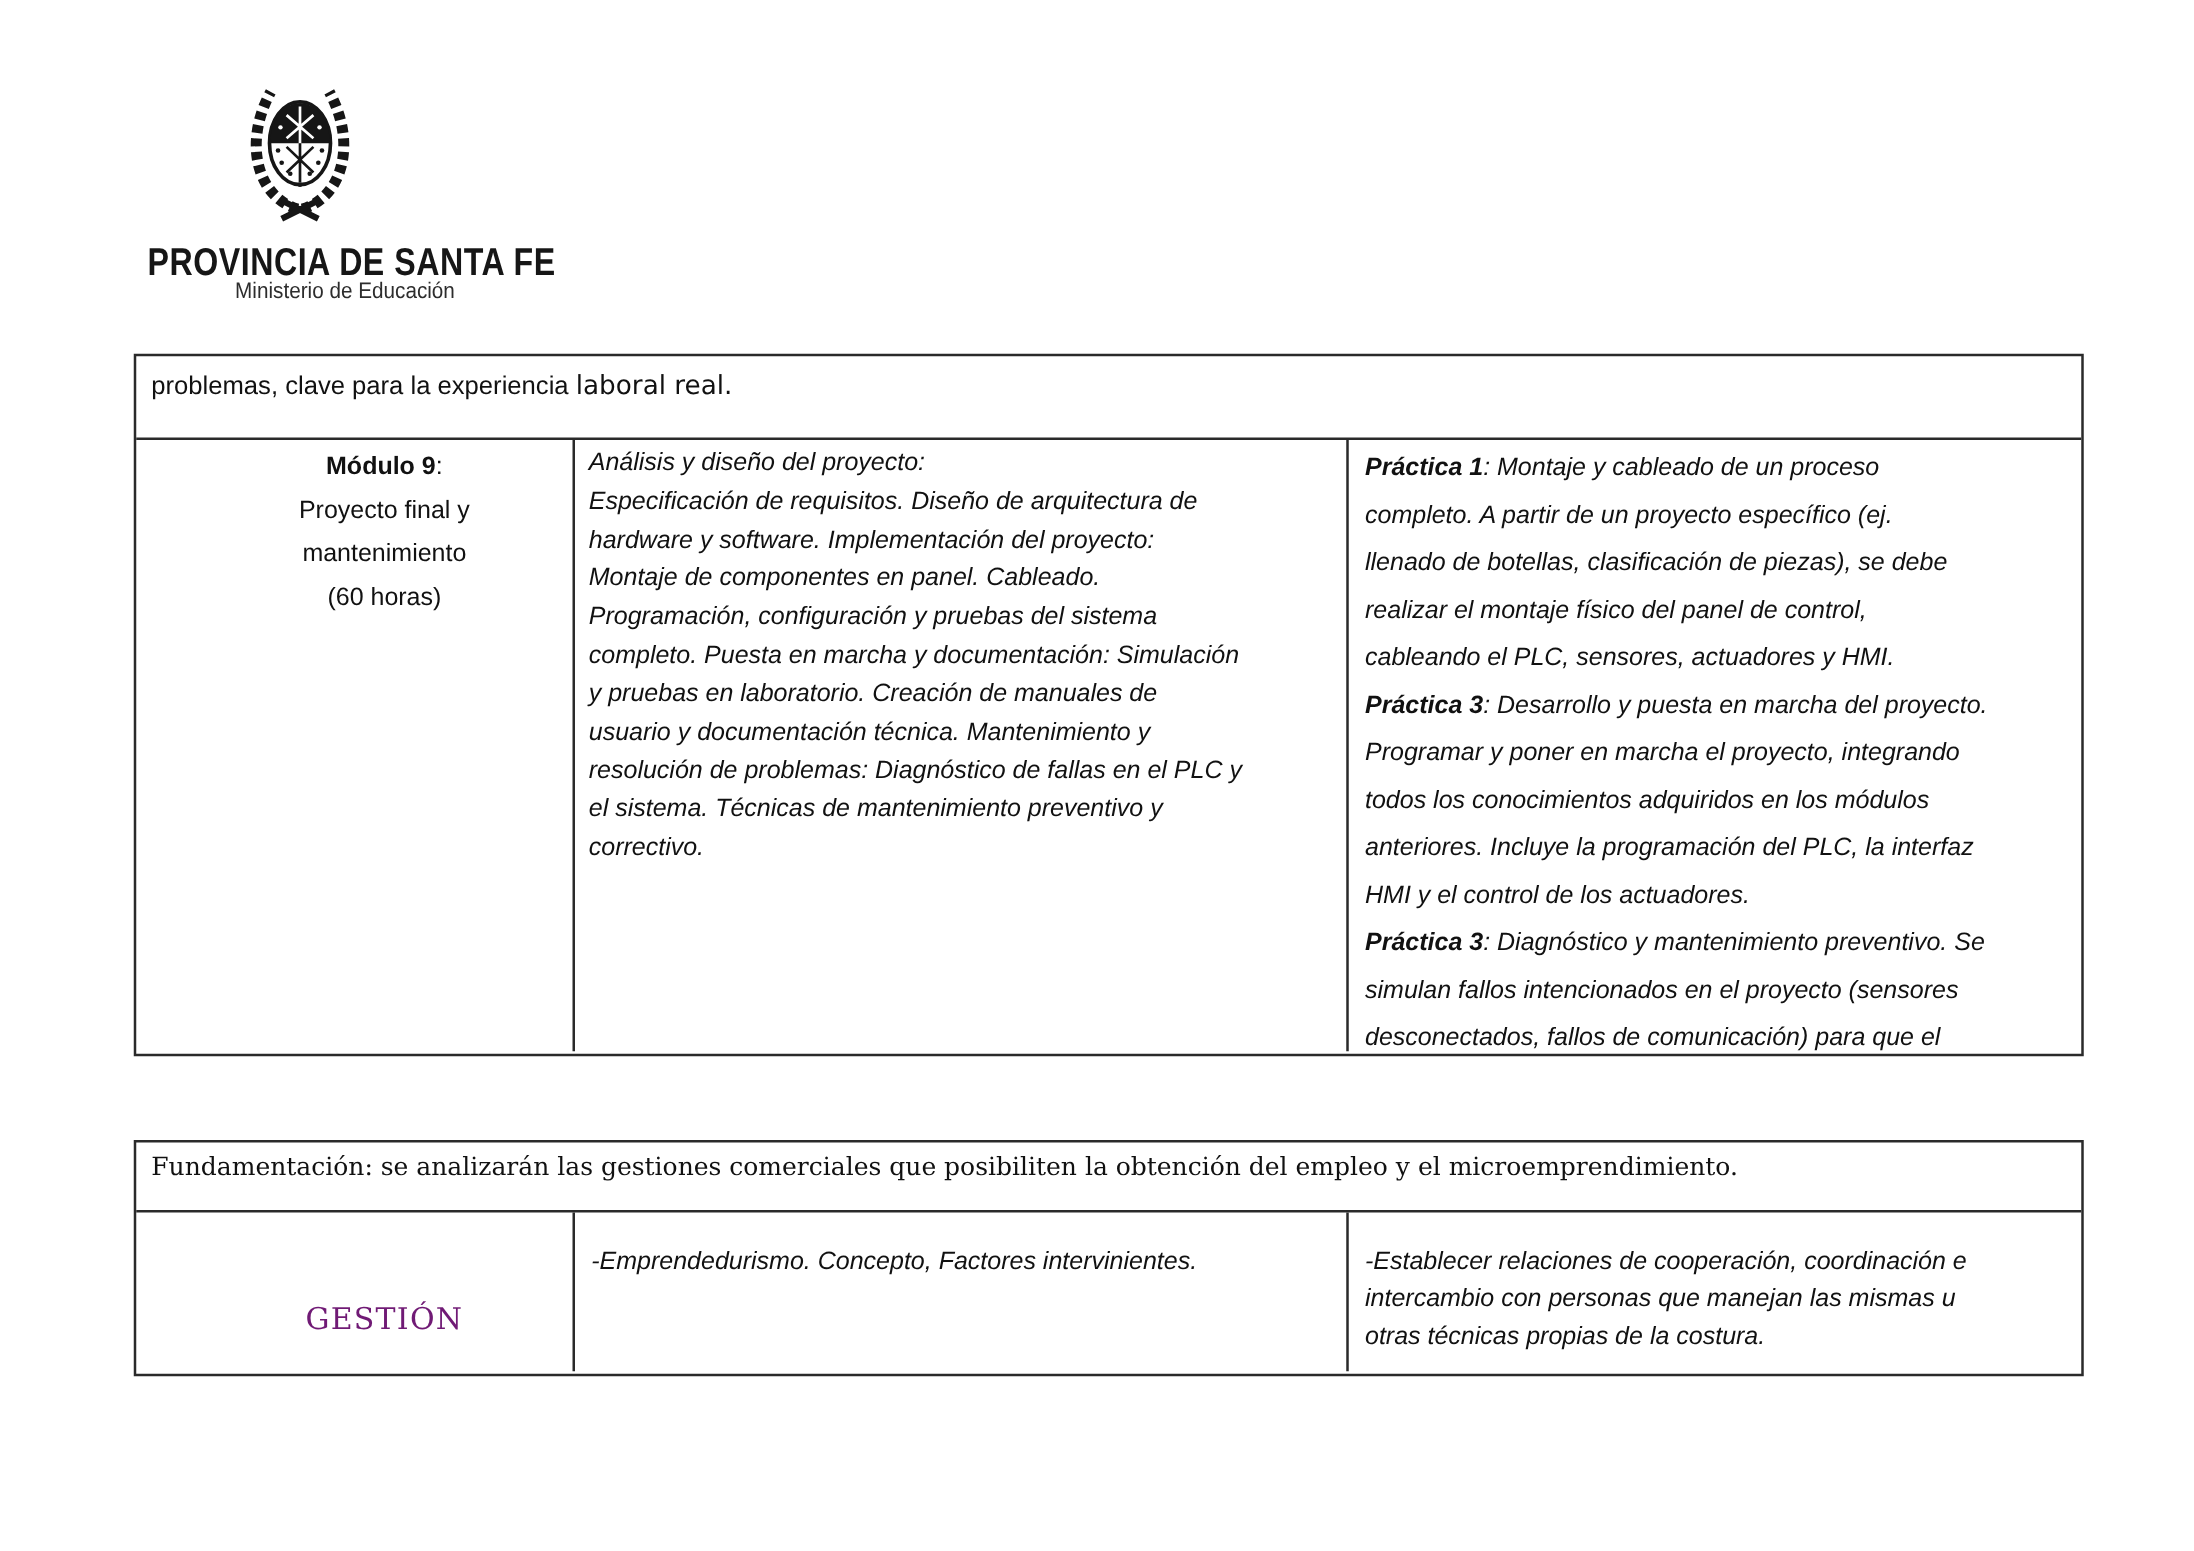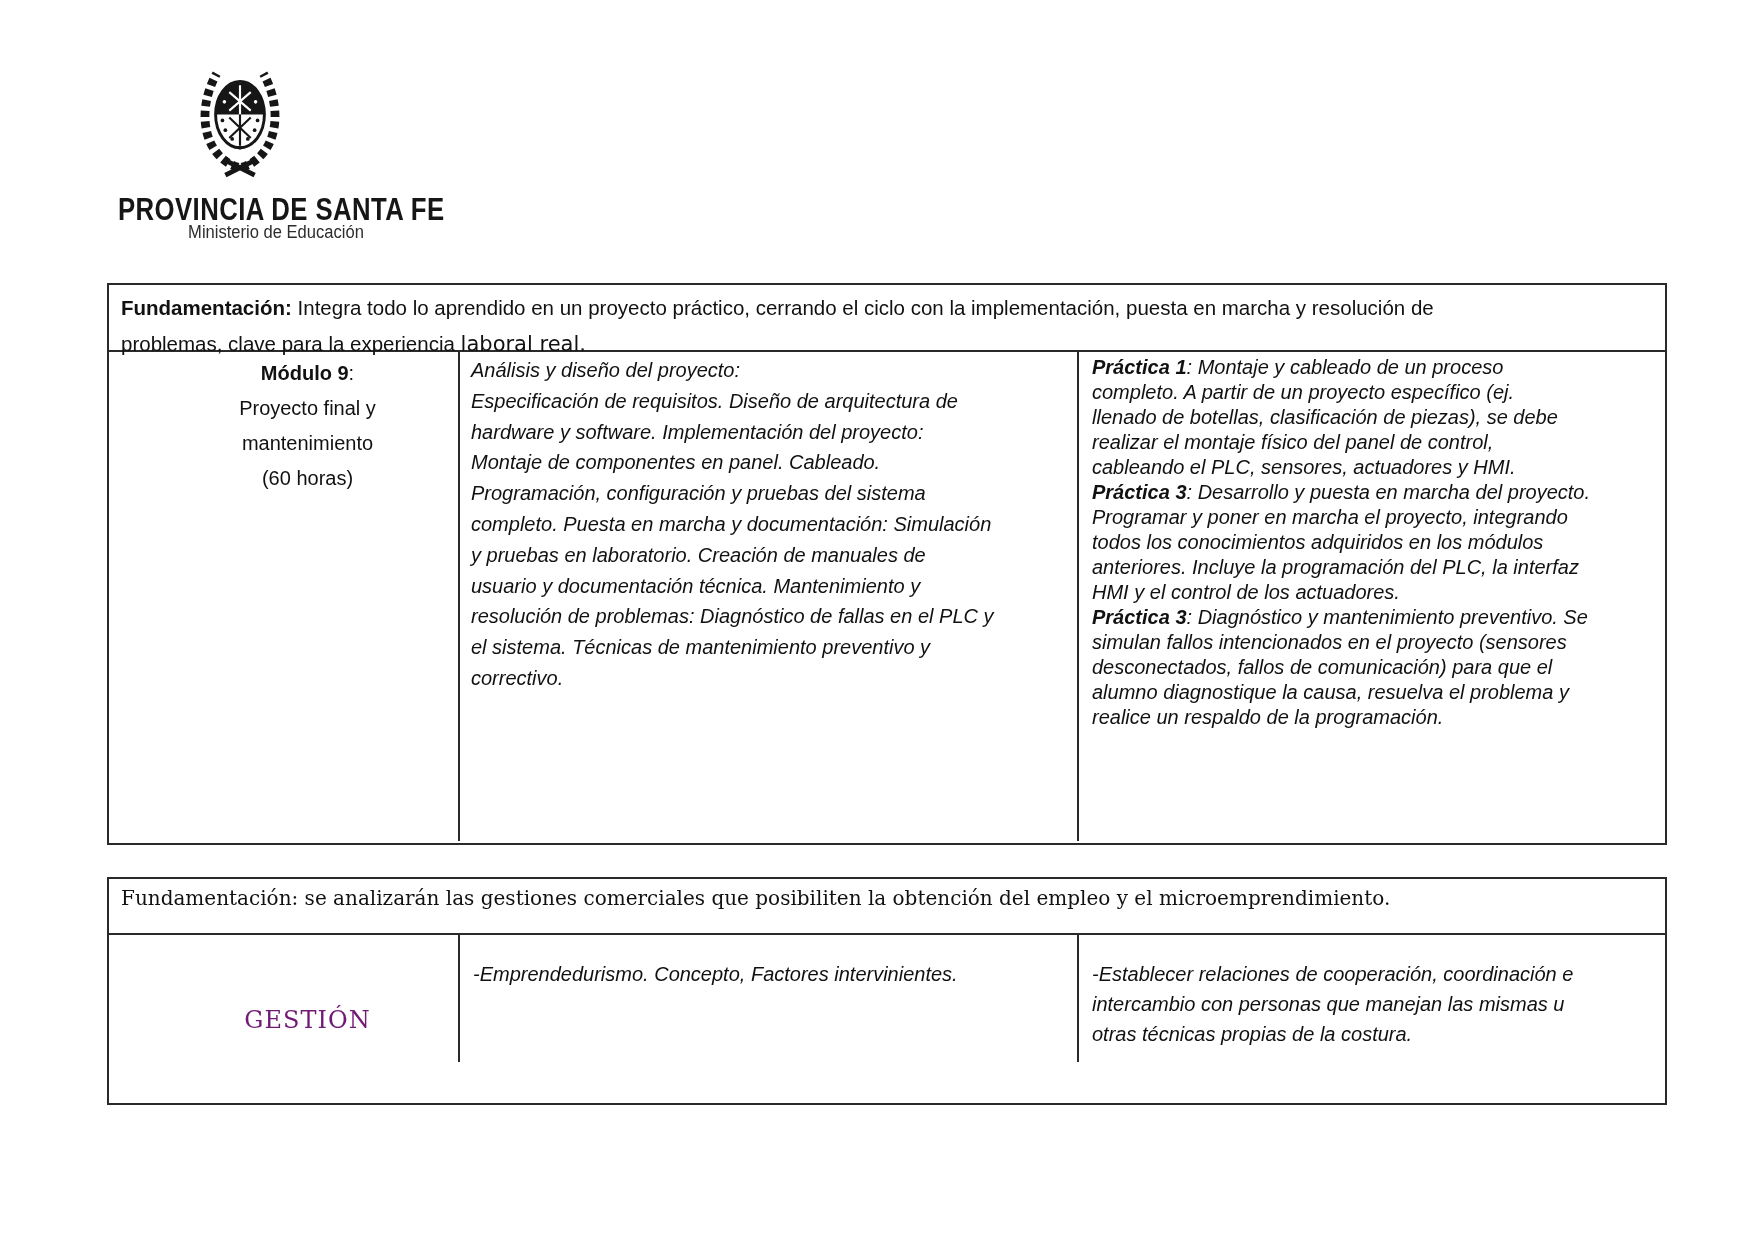--- a/index.html
+++ b/index.html
@@ -24,35 +24,35 @@
     position:absolute;left:0;top:166px;width:316px;text-align:center;
     font-size:18px;color:#2d2d2d;
     transform:scaleX(.92);transform-origin:center top;white-space:nowrap;
   }
   
   .tbl{
     position:absolute;left:107px;width:1560px;
     border:2px solid #2a2a2a;background:#fff;box-sizing:border-box;
   }
   .t1{top:283px;height:562px;}
-  .t2{top:877px;height:228px;}
+  .t2{top:912px;height:189px;}
   .prelines{white-space:pre-line;}
   .serif{font-family:"DejaVu Serif", serif;}
   .altfont{font-family:"DejaVu Sans", sans-serif;font-size:21px;margin-top:20px;}
 
   .t1-head{
     height:67px;border-bottom:2px solid #2a2a2a;
     padding:5px 12px 0 12px;font-size:20.5px;line-height:36px;box-sizing:border-box;
   }
   .t1-body{display:grid;grid-template-columns:349px 619px 1fr;height:489px;}
   .cell{box-sizing:border-box;overflow:hidden;padding-left:48px;}
   .c2,.c3,.g2,.g3{border-left:2px solid #2a2a2a;font-style:italic;}
   .c1{padding-top:4px;text-align:center;font-size:20px;line-height:35px;}
   .c2{padding:3px 10px 0 11px;font-size:20px;line-height:30.8px;}
-  .c3{padding:3px 10px 0 13px;font-size:20px;line-height:25px;}
+  .c3{padding:3px 10px 0 13px;font-size:20px;line-height:38px;}
   .practica{margin:0;}
 
   .t2-head{
     height:56px;border-bottom:2px solid #2a2a2a;
     padding:4px 12px 0 12px;font-size:20px;line-height:30px;box-sizing:border-box;
   }
   .t2-body{display:grid;grid-template-columns:349px 619px 1fr;height:127px;}
   .g1{
     display:flex;justify-content:center;align-items:flex-end;
     padding-bottom:28px;font-size:24px;letter-spacing:1px;color:#701a75;
@@ -87,21 +87,20 @@
       <circle cx="70" cy="76" r="1.9" fill="#161616"></circle>
       <circle cx="73" cy="66" r="1.9" fill="#161616"></circle>
       <circle cx="55" cy="94" r="1.9" fill="#161616"></circle>
     </svg>
     <div class="org-title">PROVINCIA DE SANTA FE</div>
     <div class="org-subtitle">Ministerio de Educación</div>
   </div>
 
   <div class="tbl t1">
     <div class="t1-head">
-      <div><b>Fundamentación:</b> <span>Integra todo lo aprendido en un proyecto práctico, cerrando el ciclo con la implementación, puesta en marcha y resolución de</span></div>
       <div><span>problemas, clave para la experiencia</span> <span class="altfont">laboral real.</span></div>
     </div>
     <div class="t1-body">
       <div class="cell c1">
         <div><b>Módulo 9</b><span>:</span></div>
         <div class="prelines">Proyecto final y
 mantenimiento
 (60 horas)</div>
       </div>
       <div class="cell c2">

